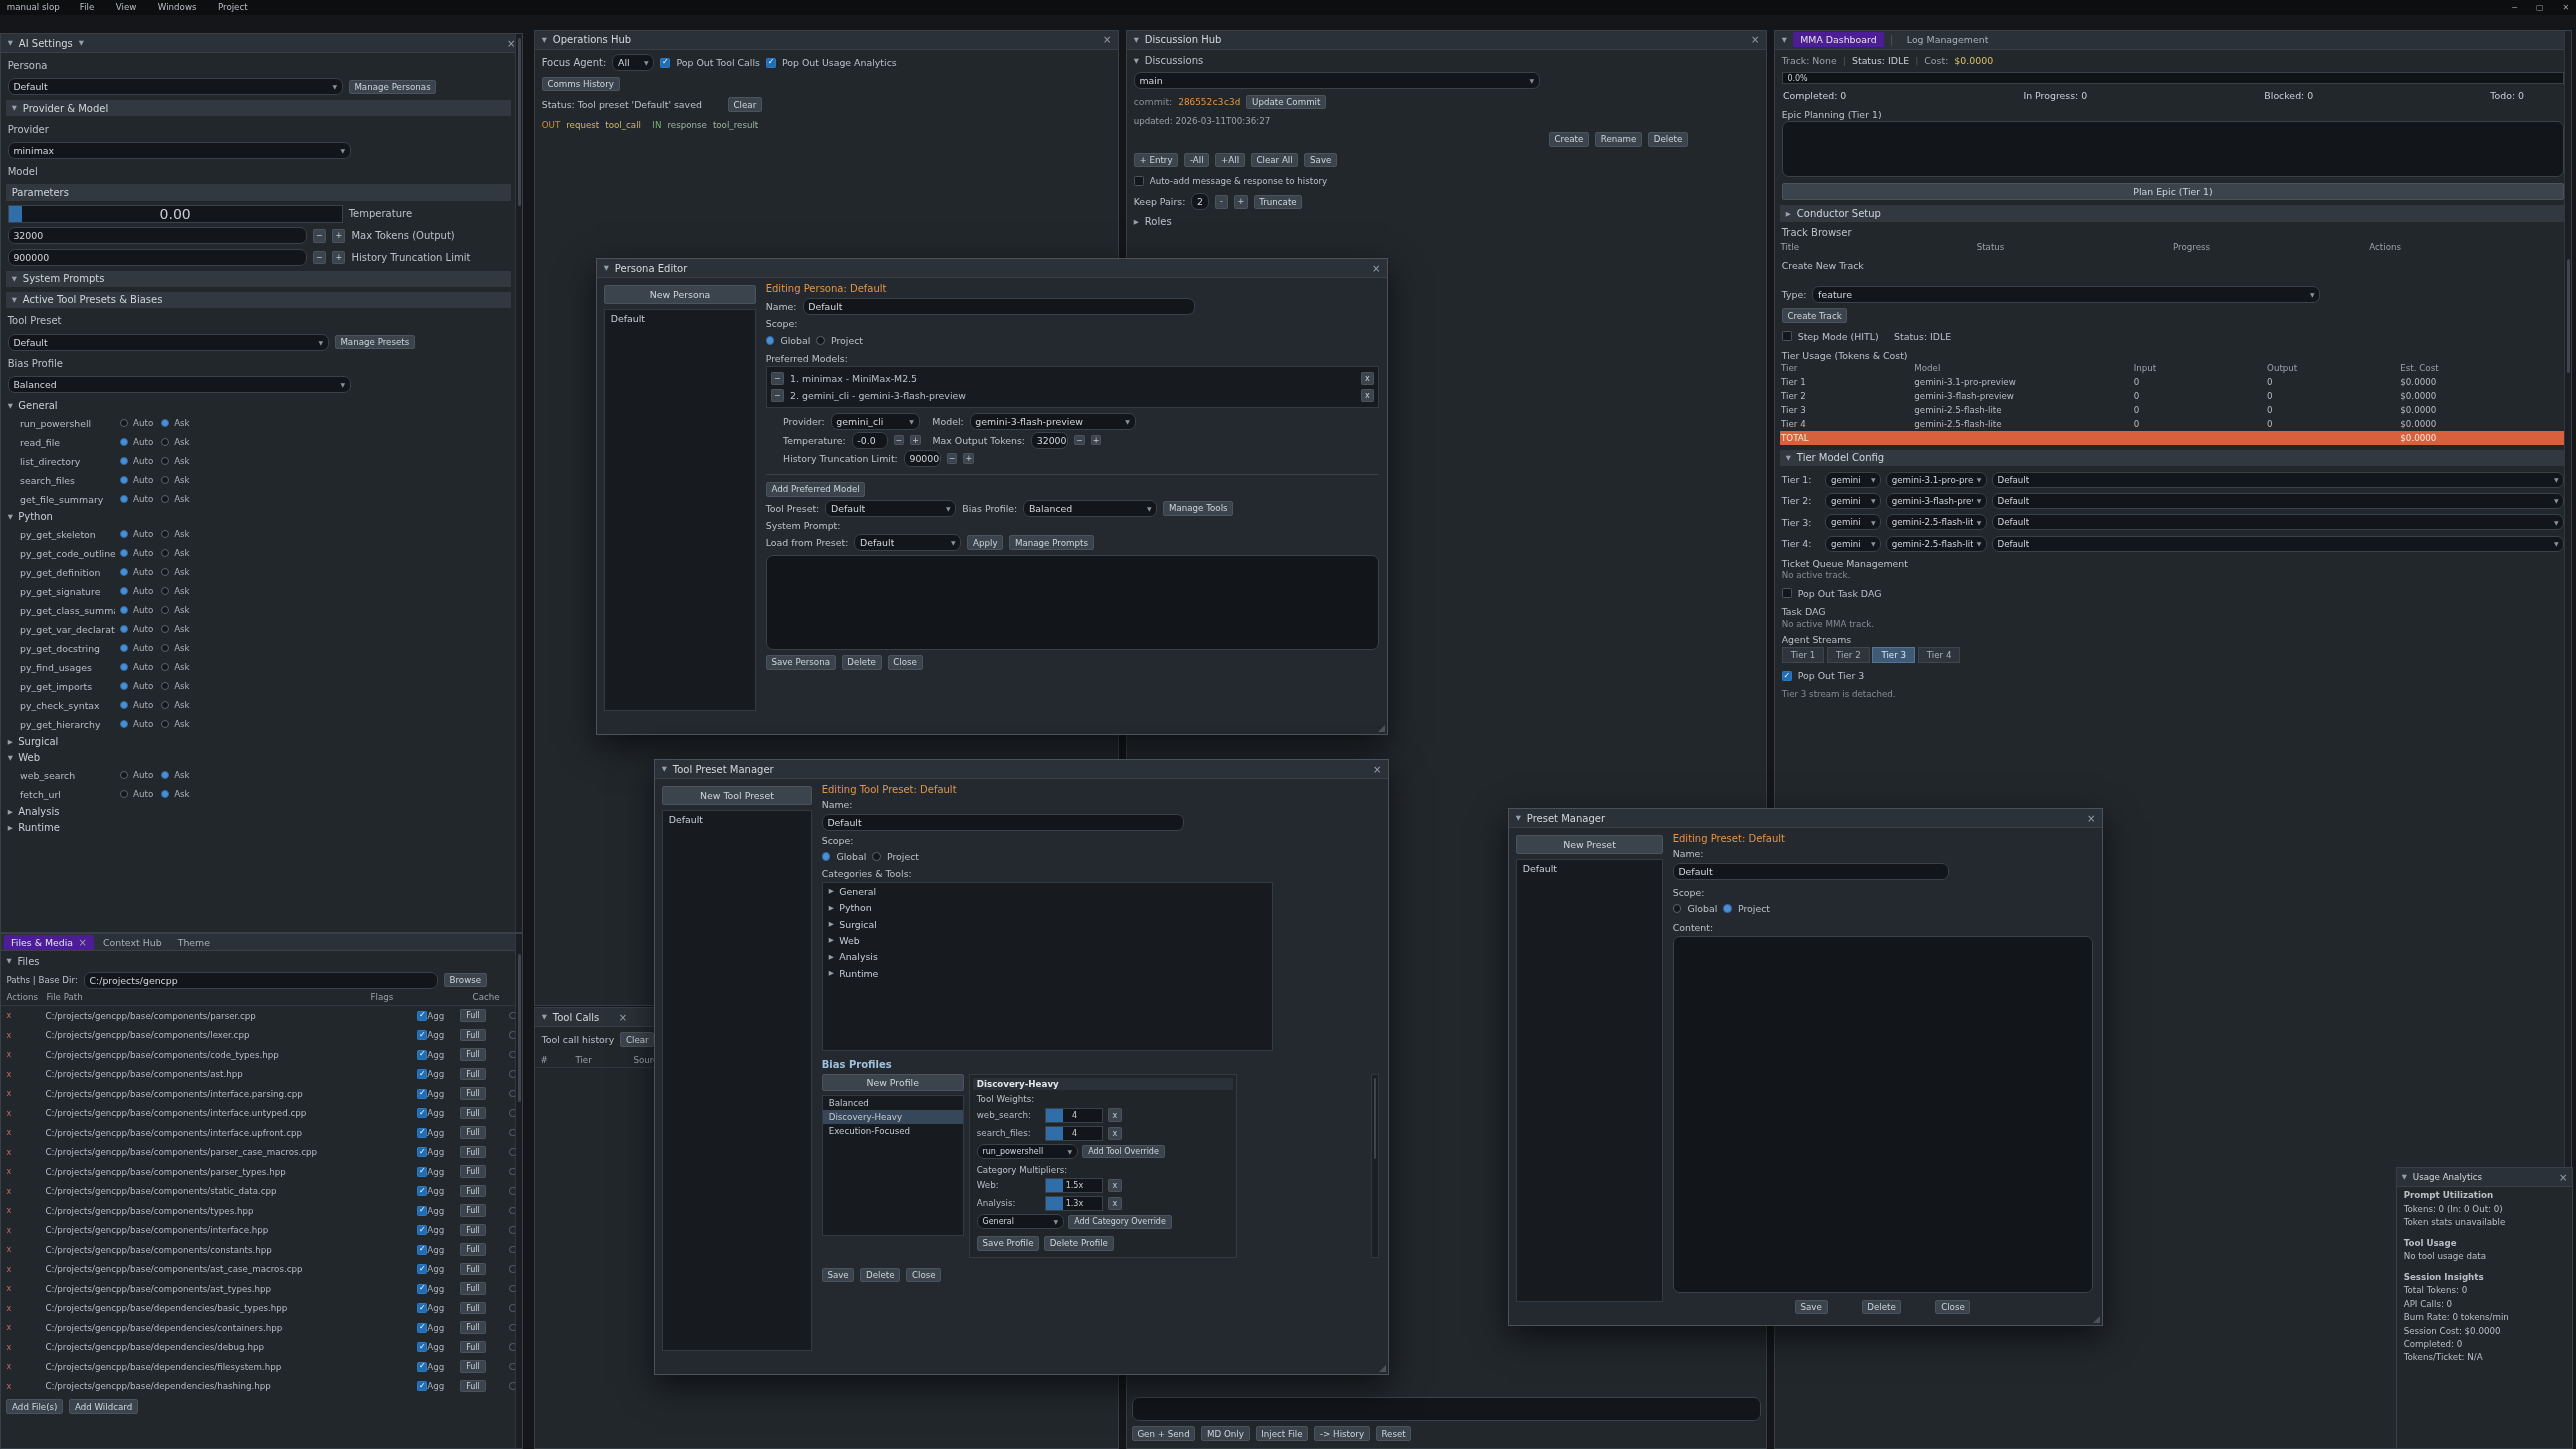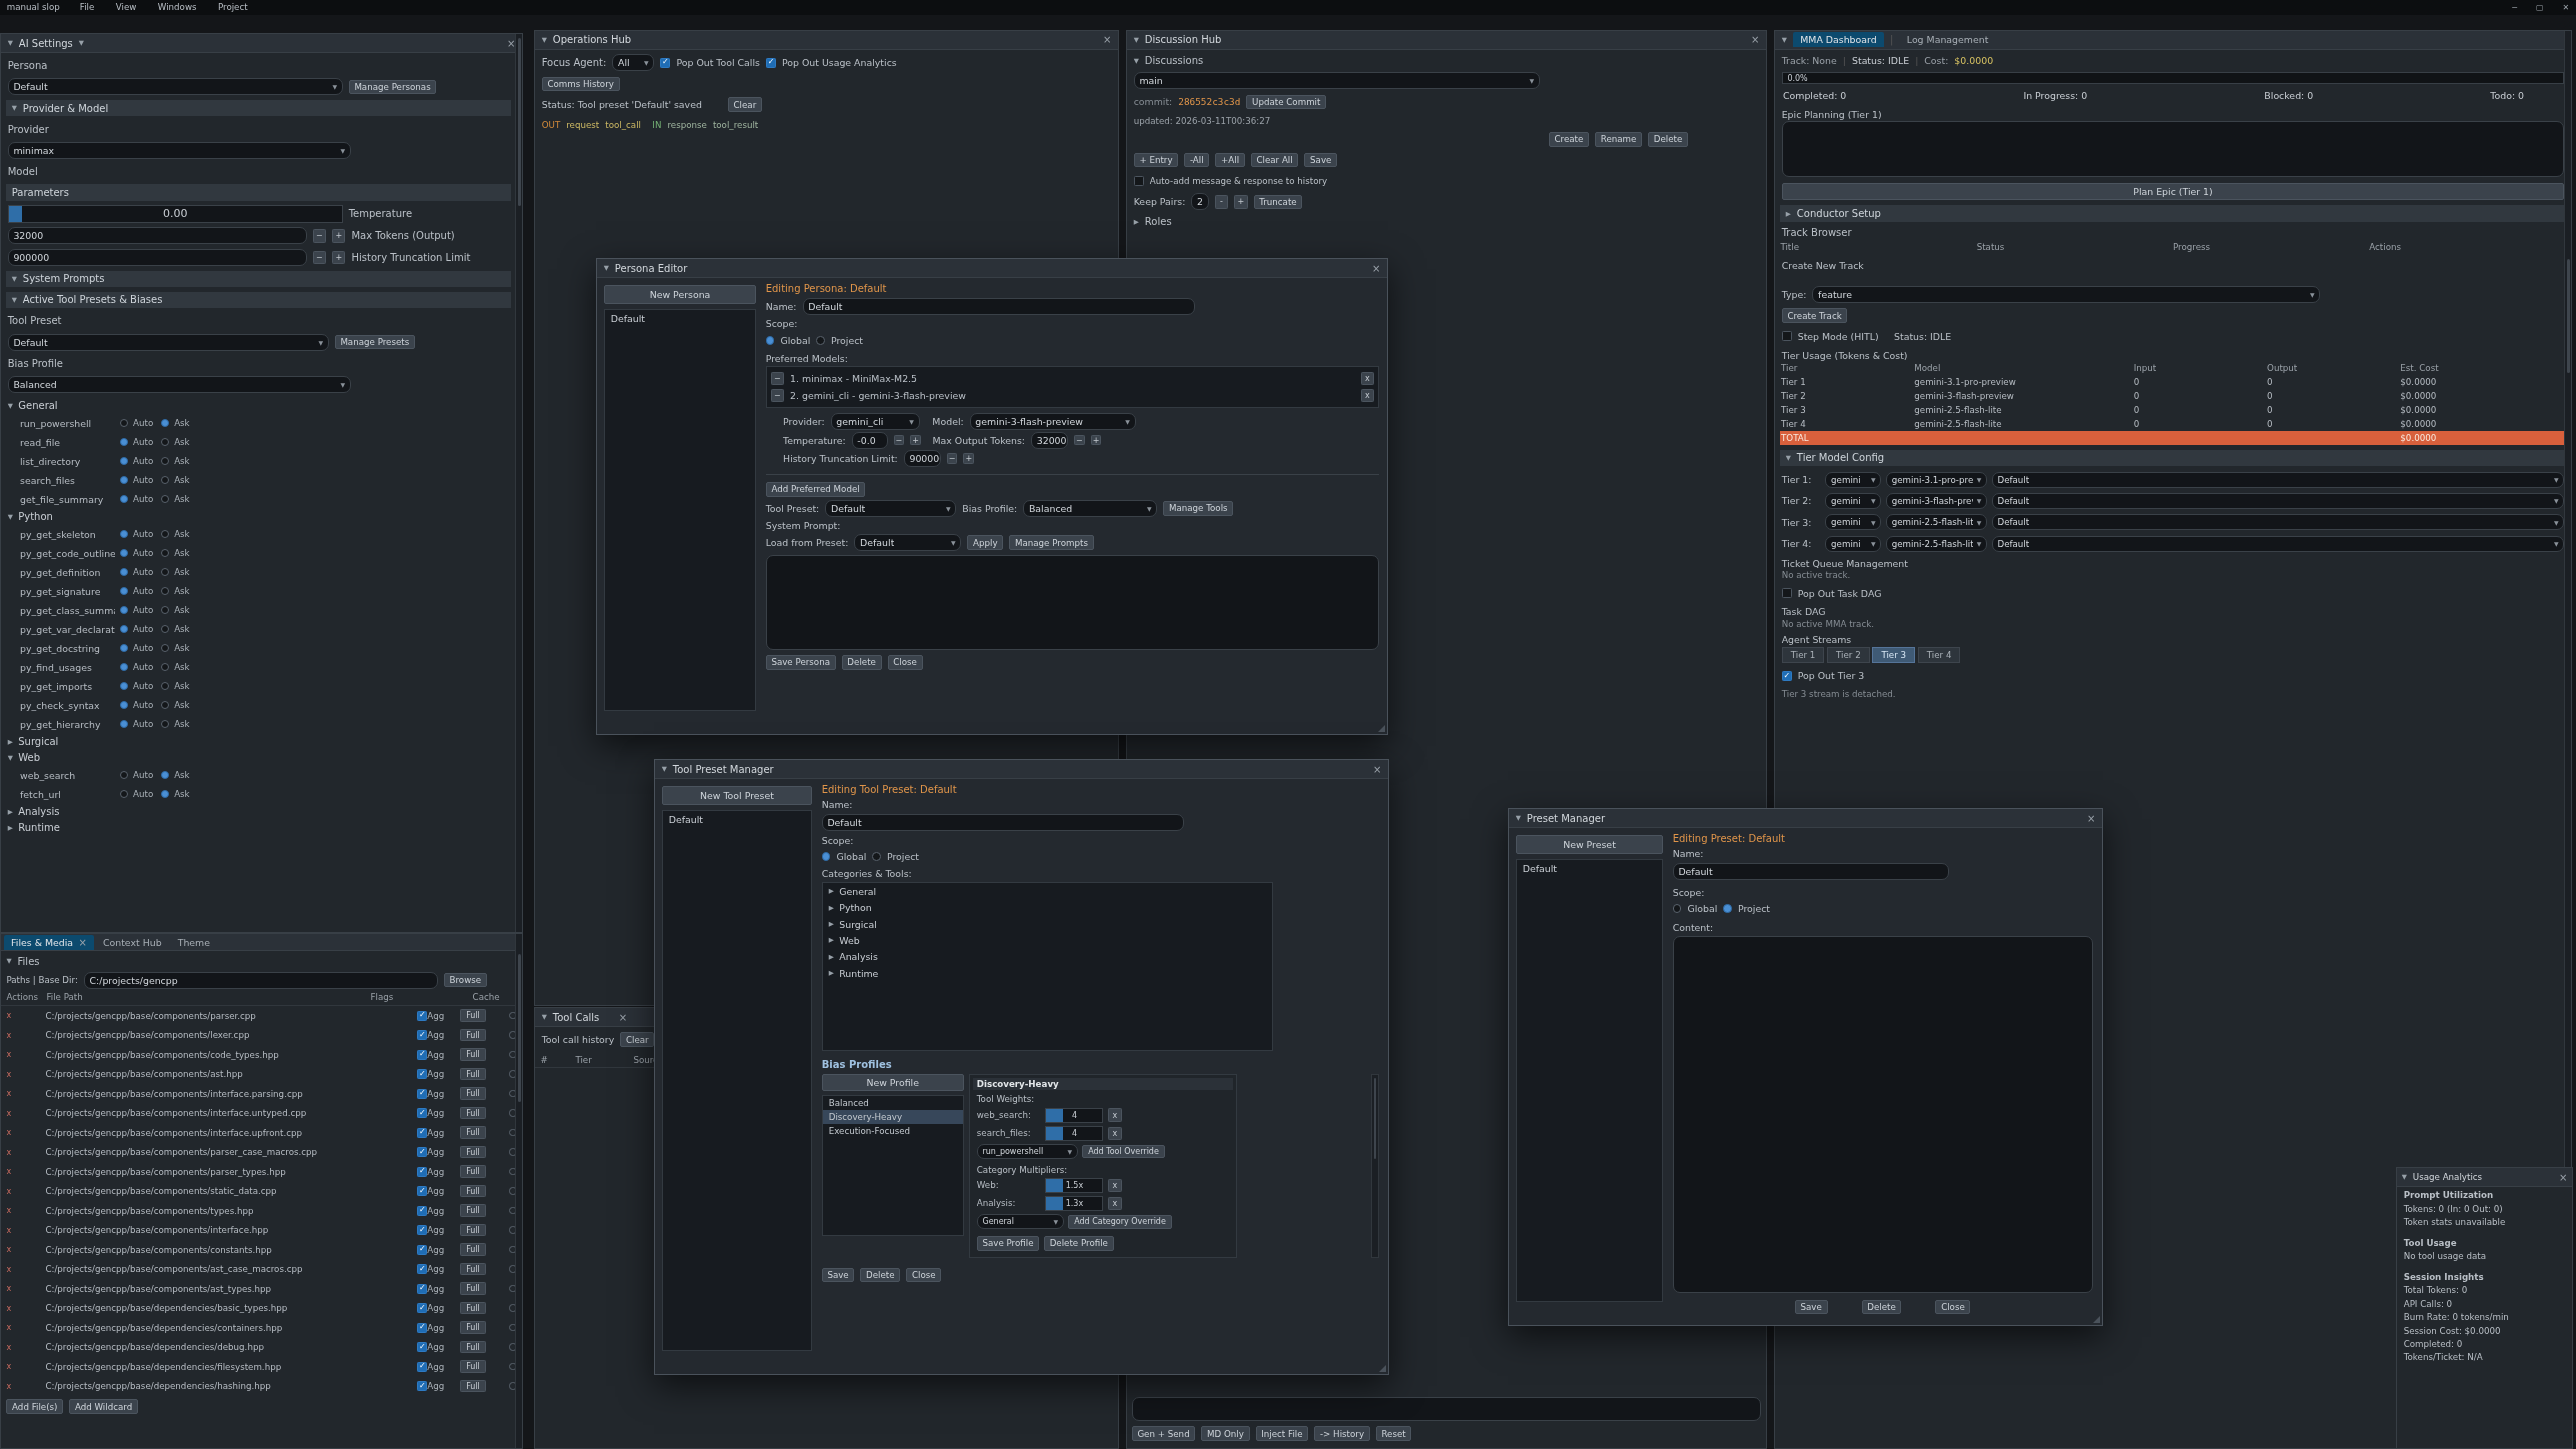--- a/index.html
+++ b/index.html
@@ -32,28 +32,28 @@
 .check.on::after{content:"✓";color:#fff;font-size:8px;position:absolute;left:0.7px;top:-1.3px}
 .listbox{background:#171b20;border:0.7px solid #333a41}
 .opt{padding:2px 6px;font-size:9.4px;color:#c3c9cf;height:17.4px;display:flex;align-items:center}
 .opt.sel{background:#37475a}
 .tgroup{display:flex;gap:5.4px;align-items:center;height:16px;margin:0 6.7px;font-size:10px}
 .trow{display:flex;align-items:center;height:19px;margin:0 6.7px 0 19px;gap:4.7px}
 .tname{width:95px;font-size:9.4px;color:#b6bcc3;overflow:hidden;white-space:nowrap;flex:0 0 auto}
 .rlab{font-size:8.7px;color:#aab1b8;width:23px}
 .tabbar{display:flex;align-items:center;height:17.4px;background:#2b3138;border-bottom:0.7px solid #383f46;padding:0 2.7px;gap:1.3px}
 .tab{padding:2px 7.4px;font-size:9.4px;color:#a7aeb5;display:flex;gap:5.4px;align-items:center}
-.tab.active{background:#0c4a6e;color:#e0e4e8;border-radius:2px 2px 0 0}
+.tab.active{background:#4c1d95;color:#e0e4e8;border-radius:2px 2px 0 0}
 .fhead{display:flex;padding:0 5.4px;height:16px;align-items:center;font-size:8.7px;color:#9aa1a8;border-bottom:0.7px solid #31373d}
 .frow{display:flex;align-items:center;height:19.5px;padding:0 5.4px;font-size:8.7px}
 .fx{width:39px;color:#c96a5f;font-size:8px}
 .fpath{flex:1;color:#b6bcc3;overflow:hidden;white-space:nowrap}
 .fullbtn{background:#3b434c;border:0.7px solid #4b545e;border-radius:1.3px;font-size:8px;padding:0.7px 5.4px;margin-left:9.4px}
 .cachedot{width:7.4px;height:7.4px;border-radius:50%;border:1.3px solid #5a636d;margin-left:23px}
-.slider{position:relative;background:#121519;border:0.7px solid #3a4148;height:17.4px;display:flex;align-items:center;justify-content:center;font-size:11px;overflow:hidden}
+.slider{position:relative;background:#121519;border:0.7px solid #3a4148;height:17.4px;display:flex;align-items:center;justify-content:center;font-size:14px;overflow:hidden}
 .sfill{position:absolute;left:0;top:0;bottom:0;background:#2f6ea8}
 .sval{position:relative;z-index:1}
 .minibtn{width:13.4px;height:13.4px;background:#3b434c;border:0.7px solid #4b545e;border-radius:1.3px;font-size:8px;display:inline-flex;align-items:center;justify-content:center;color:#c4cad0;flex:0 0 auto}
 .modal{position:absolute;background:#24292f;border:0.7px solid #4a525b;box-shadow:0 10.7px 32px rgba(0,0,0,.6);z-index:10}
 .modal::after{content:"";position:absolute;right:2px;bottom:2px;width:0;height:0;border-left:7.4px solid transparent;border-bottom:7.4px solid #4a525b}
 .litem{padding:2.7px 6px;font-size:9.4px;color:#c9ced4}
 .vscroll{position:absolute;top:0;bottom:0;right:0;width:6.7px;background:#1b1f24;border-left:0.7px solid #31373d}
 .vthumb{position:absolute;left:1.3px;right:1.3px;background:#3e454d;border-radius:2.7px}
 .stab{padding:2px 8px;font-size:8.7px;background:#2e353c;border:0.7px solid #3e454d;color:#aab1b8}
 .stab.active{background:#3f5a75;color:#d7e6f4;border-color:#557499}

